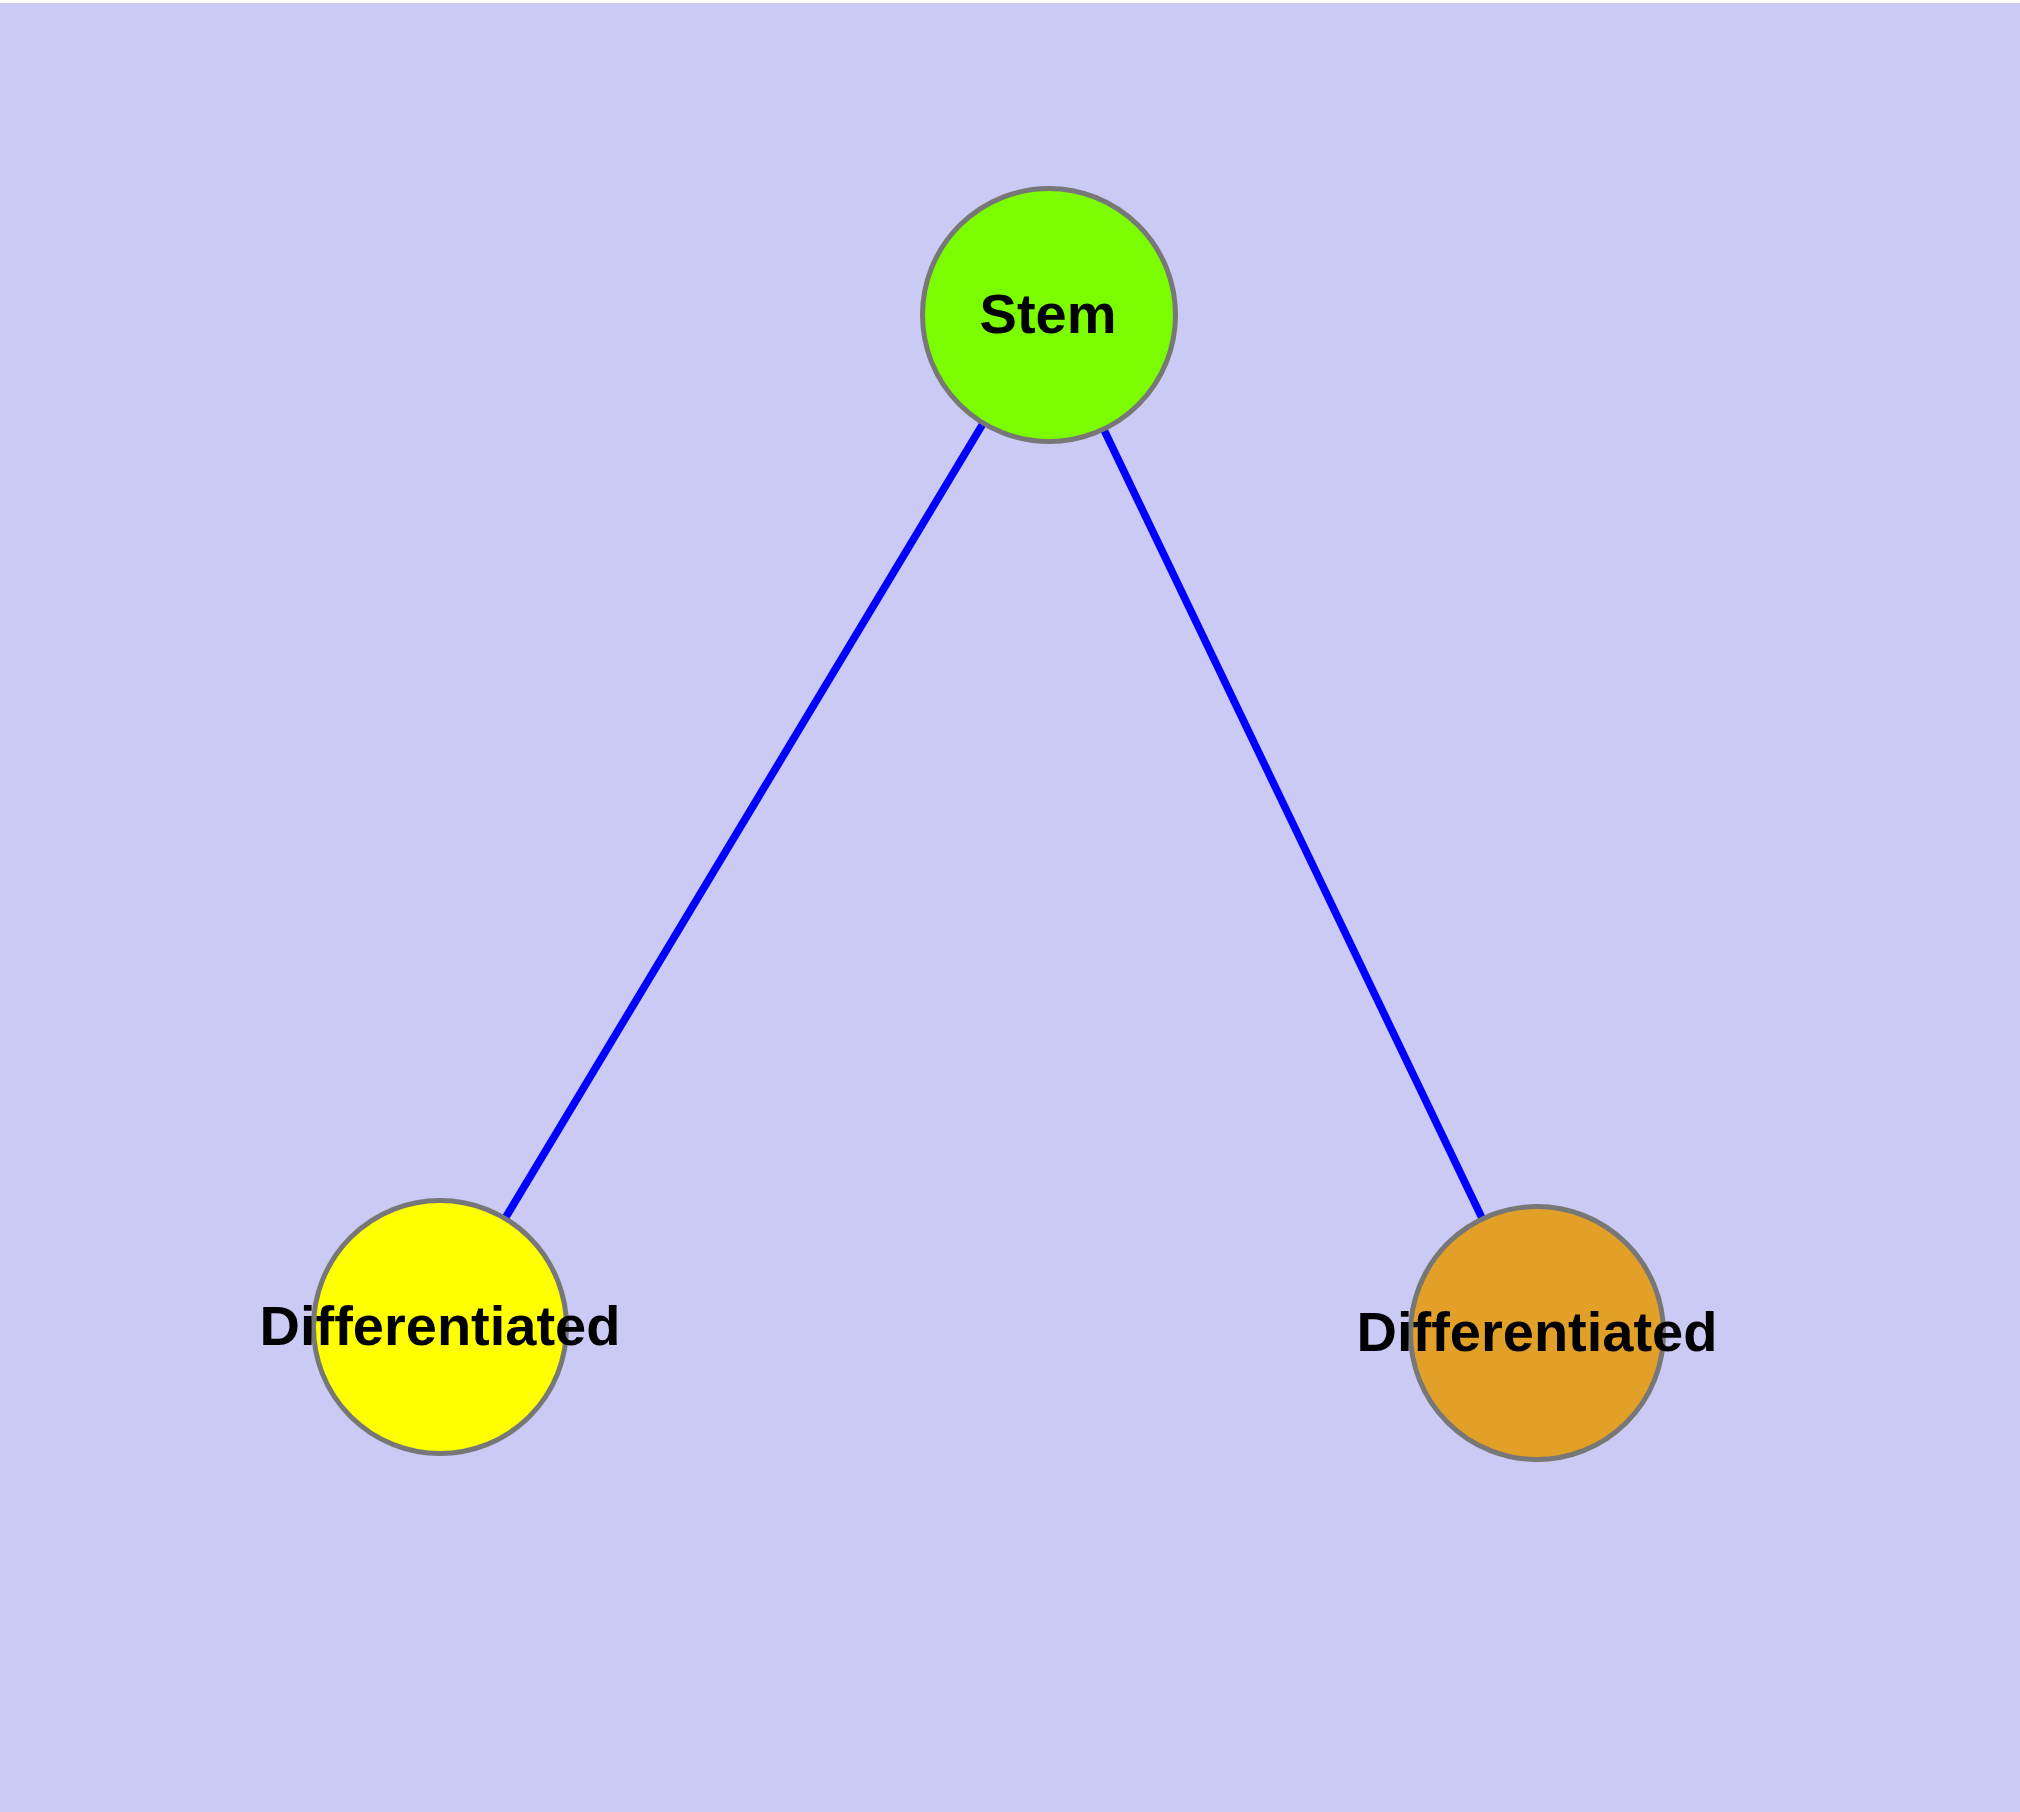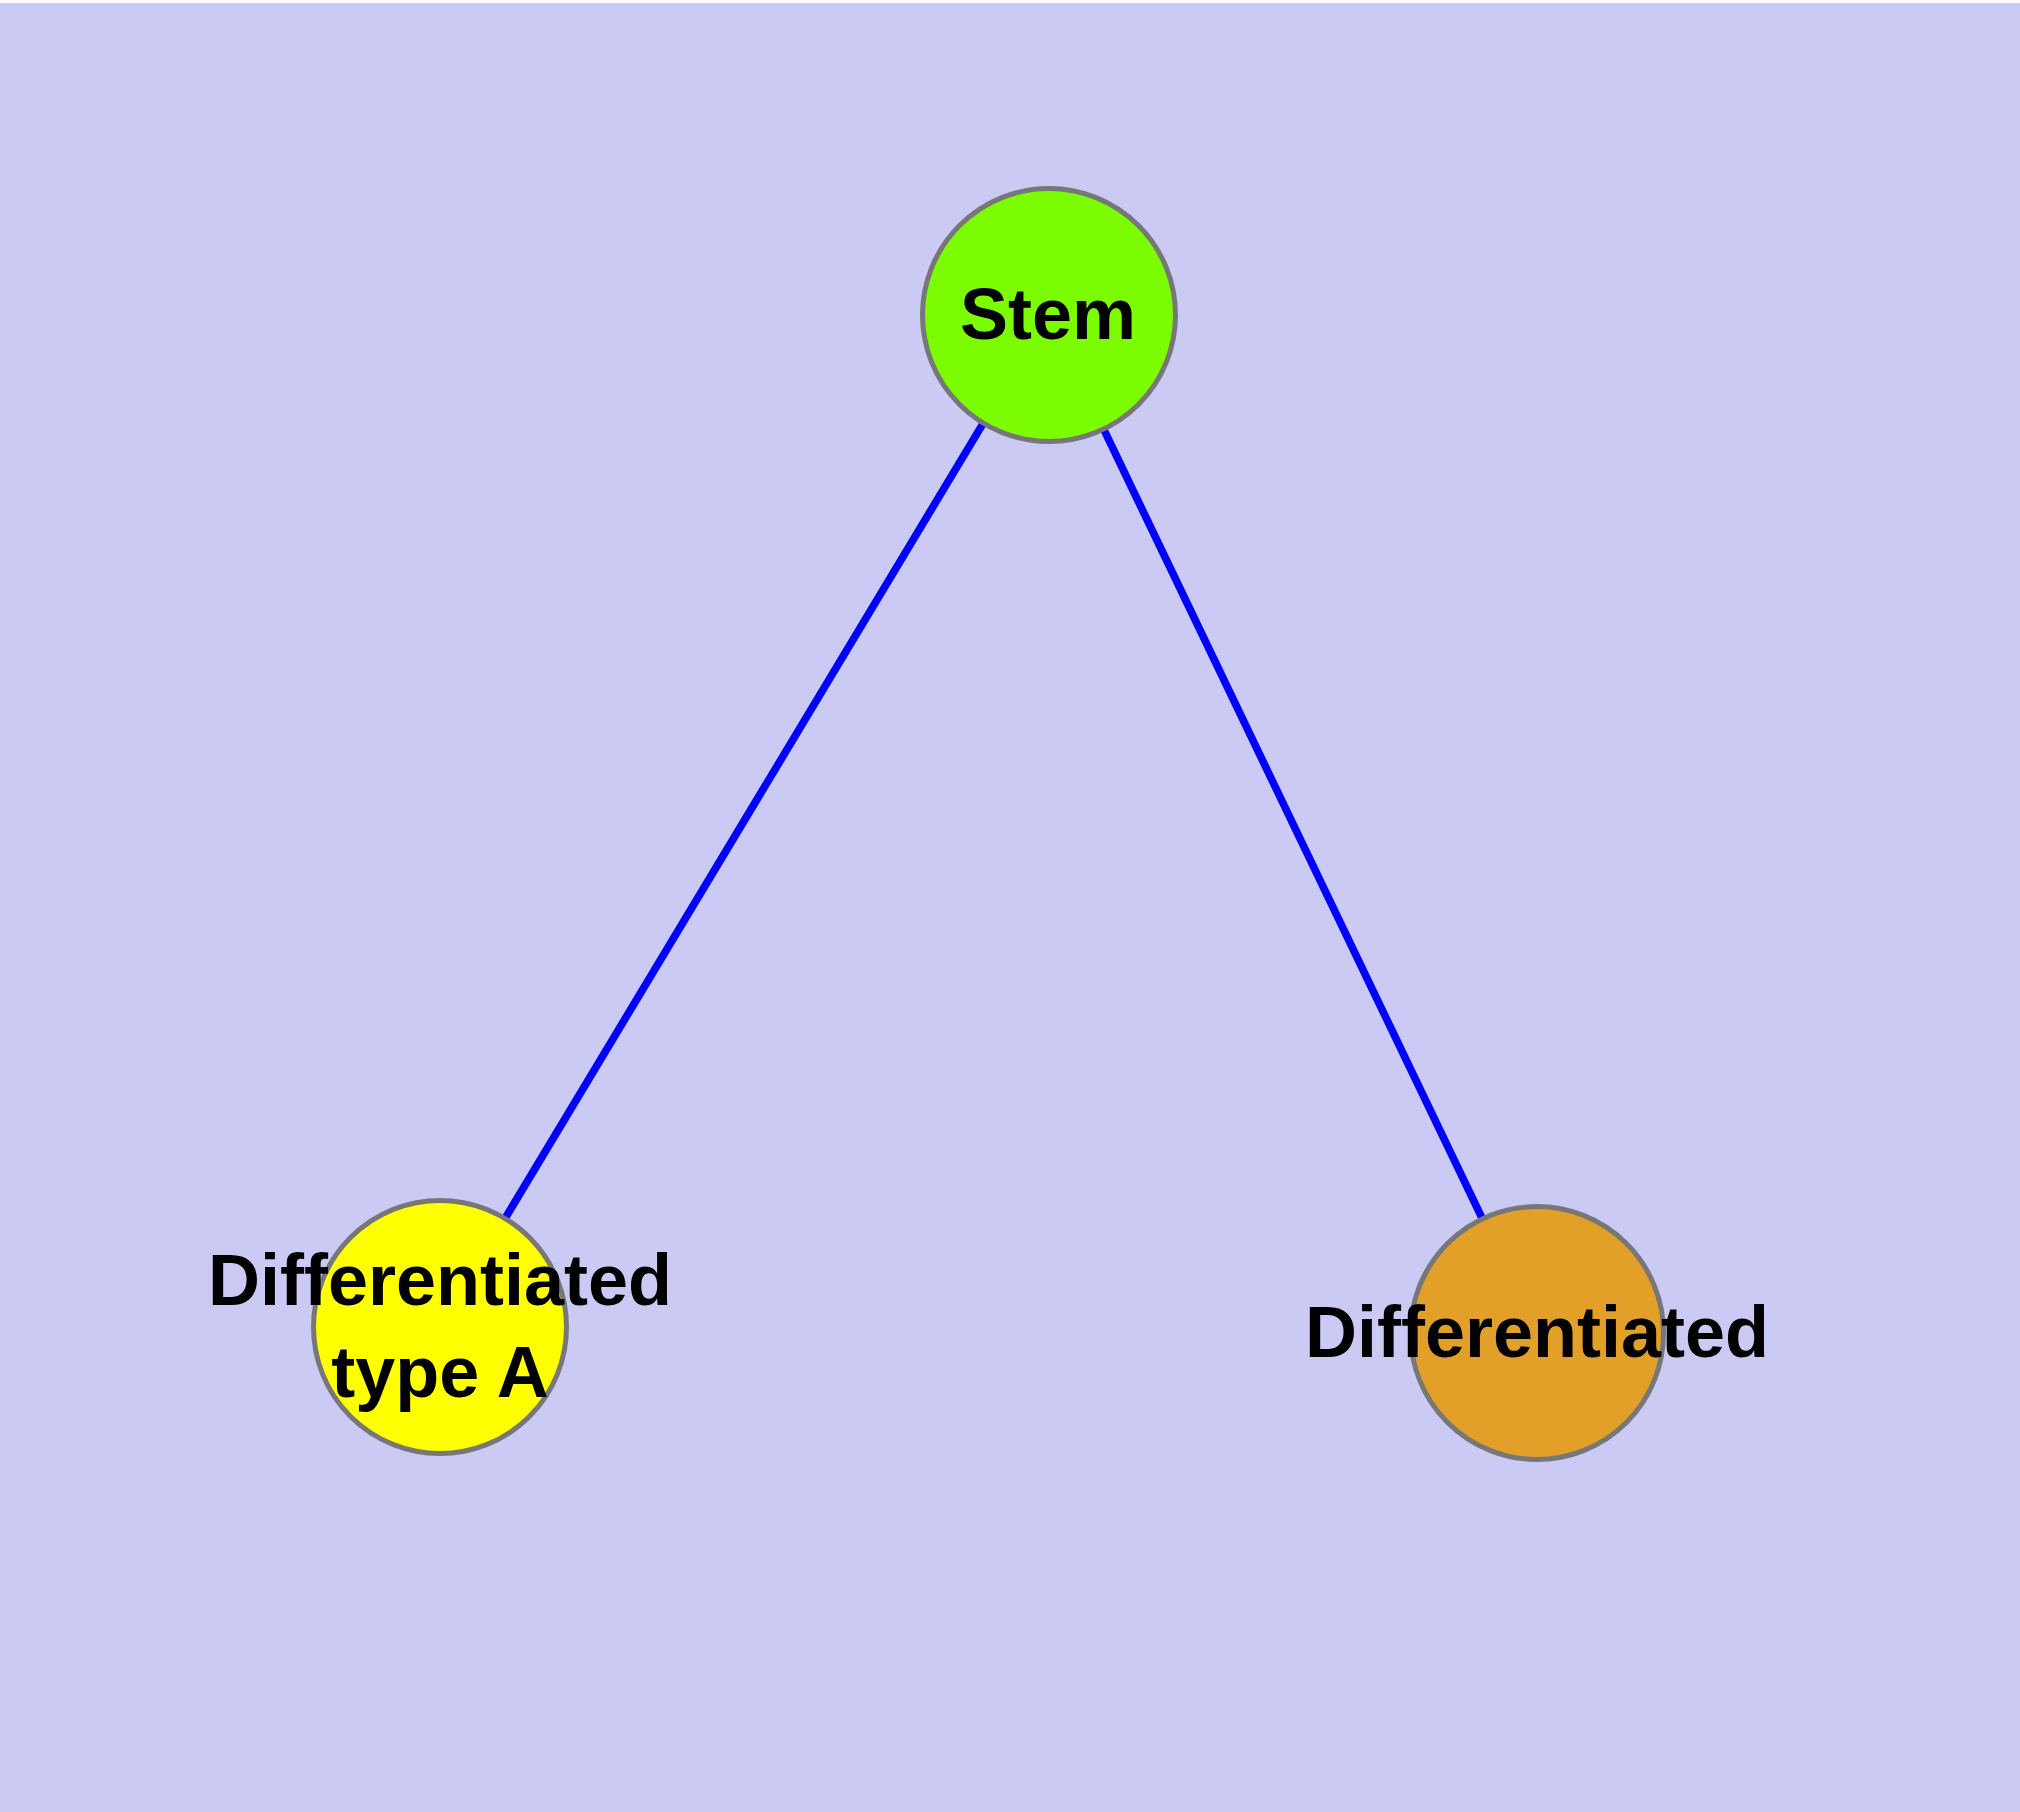--- a/index.html
+++ b/index.html
@@ -22,21 +22,21 @@
   }
   .node {
     position: absolute;
     border-radius: 50%;
     border: 5.1px solid #777777;
     box-sizing: border-box;
   }
   .node-label {
     position: absolute;
     transform: translate(-50%, -50%);
-    font-size: 72px;
+    font-size: 56px;
     font-weight: bold;
     line-height: 92px;
     color: #000000;
     text-align: center;
     white-space: nowrap;
   }
 </style>
 </head>
 <body>
 
@@ -50,19 +50,18 @@
 <div class="node" style="left: 920px; top: 186px; width: 258px; height: 258px; background: rgb(124, 252, 0); border-color: rgb(119, 119, 119);"></div>
 <div class="node" style="left: 311px; top: 1198px; width: 258px; height: 258px; background: rgb(255, 255, 0); border-color: rgb(119, 119, 119);"></div>
 <div class="node" style="left: 1408px; top: 1204px; width: 258px; height: 258px; background: rgb(226, 160, 41); border-color: rgb(119, 119, 119);"></div>
 
 <div class="node-label" style="left: 1048px; top: 314px;">
   <div>Stem</div>
 </div>
 
 <div class="node-label" style="left: 440px; top: 1326px;">
   <div>Differentiated</div>
-  <div>type A</div>
 </div>
 
 <div class="node-label" style="left: 1537px; top: 1332px;">
   <div>Differentiated</div>
 </div>
 
 
 </body></html>

